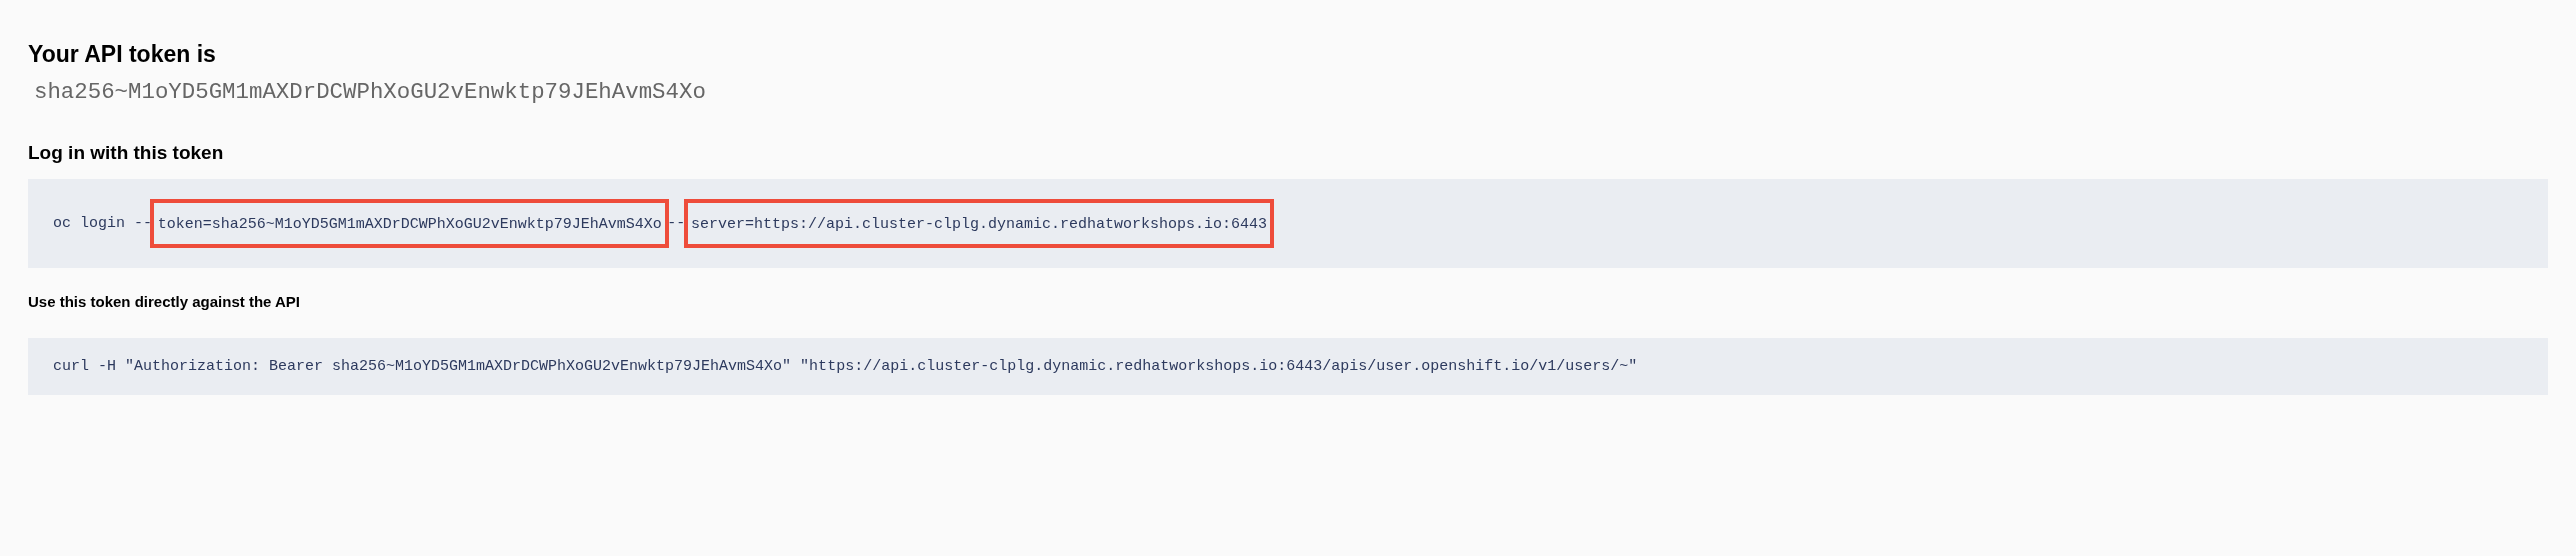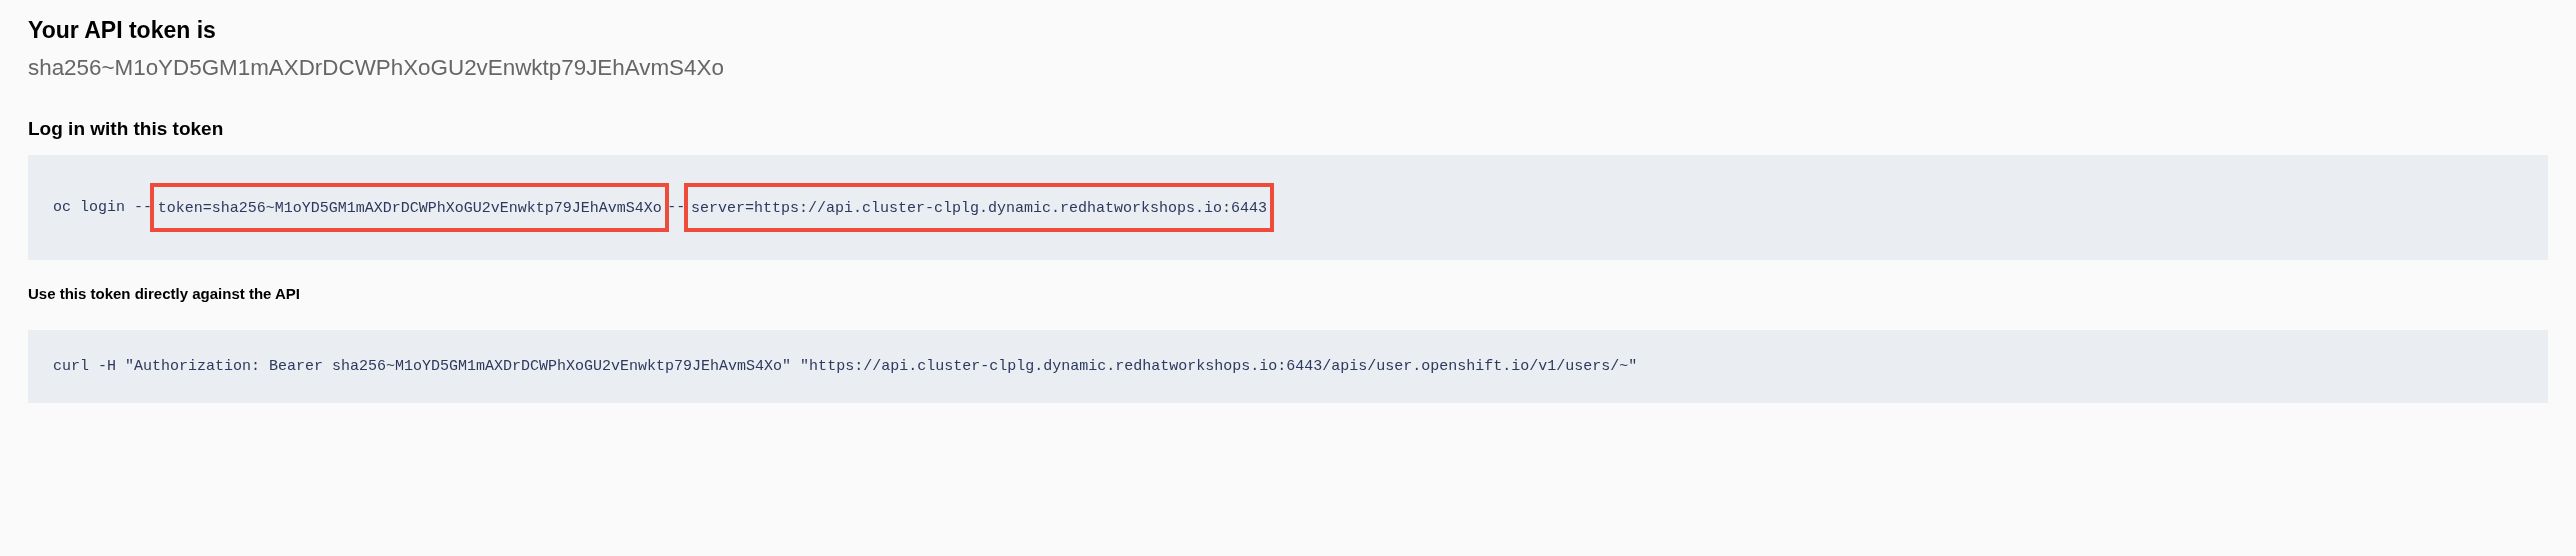--- a/index.html
+++ b/index.html
@@ -10,42 +10,44 @@
     body {
       font-family: -apple-system, BlinkMacSystemFont, "Segoe UI", Helvetica, Arial, sans-serif;
       background: #fafafa;
       padding: 16.6px 28px 25px 28px;
     }
     .heading-large {
       font-size: 23px;
       font-weight: 700;
       color: #000;
       margin-bottom: 11.6px;
+      margin-top: 24px;
     }
     .token-value {
-      font-family: Liberation Sans, sans-serif;
+      font-family: Liberation Mono, monospace;
       font-size: 22.4px;
       color: #666;
       margin-bottom: 37px;
+      margin-left: 6px;
     }
     .heading-section {
       font-size: 19px;
       font-weight: 700;
       color: #000;
       margin-bottom: 15px;
     }
     .heading-small {
       font-size: 15px;
       font-weight: 700;
       color: #000;
       margin-bottom: 28px;
     }
     .code-block {
       background: #eaedf2;
-      padding: 28px 25px;
+      padding: 20px 25px;
       font-family: "SFMono-Regular", Consolas, "Liberation Mono", Menlo, monospace;
       font-size: 15px;
       color: #2d3a5e;
       white-space: nowrap;
       overflow-x: auto;
       margin-bottom: 25px;
     }
     .code-block:last-child {
       margin-bottom: 0;
     }

